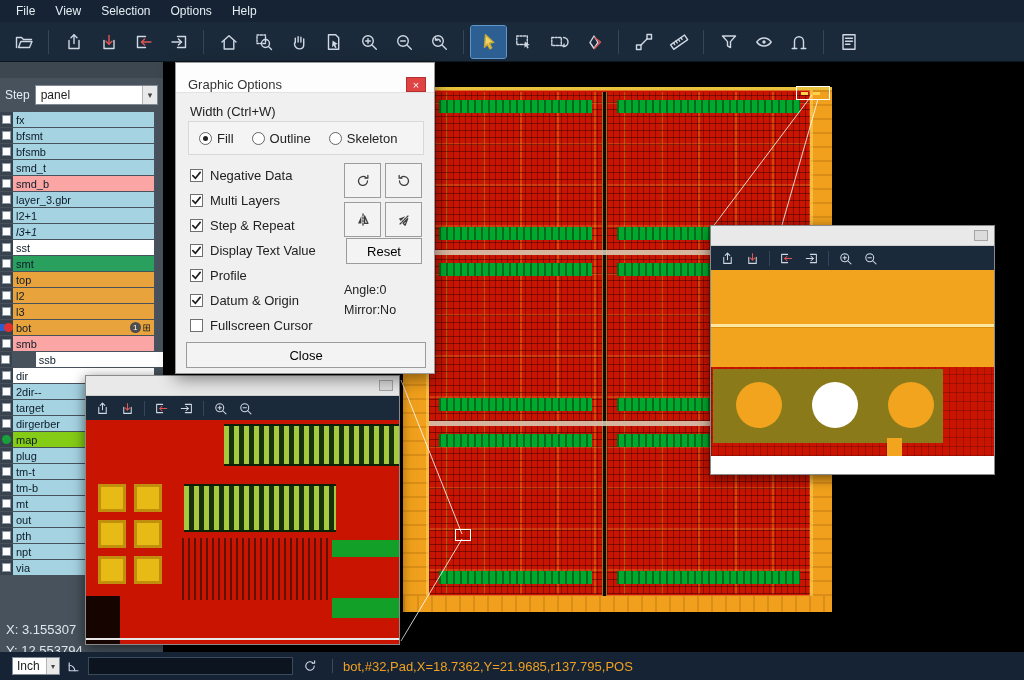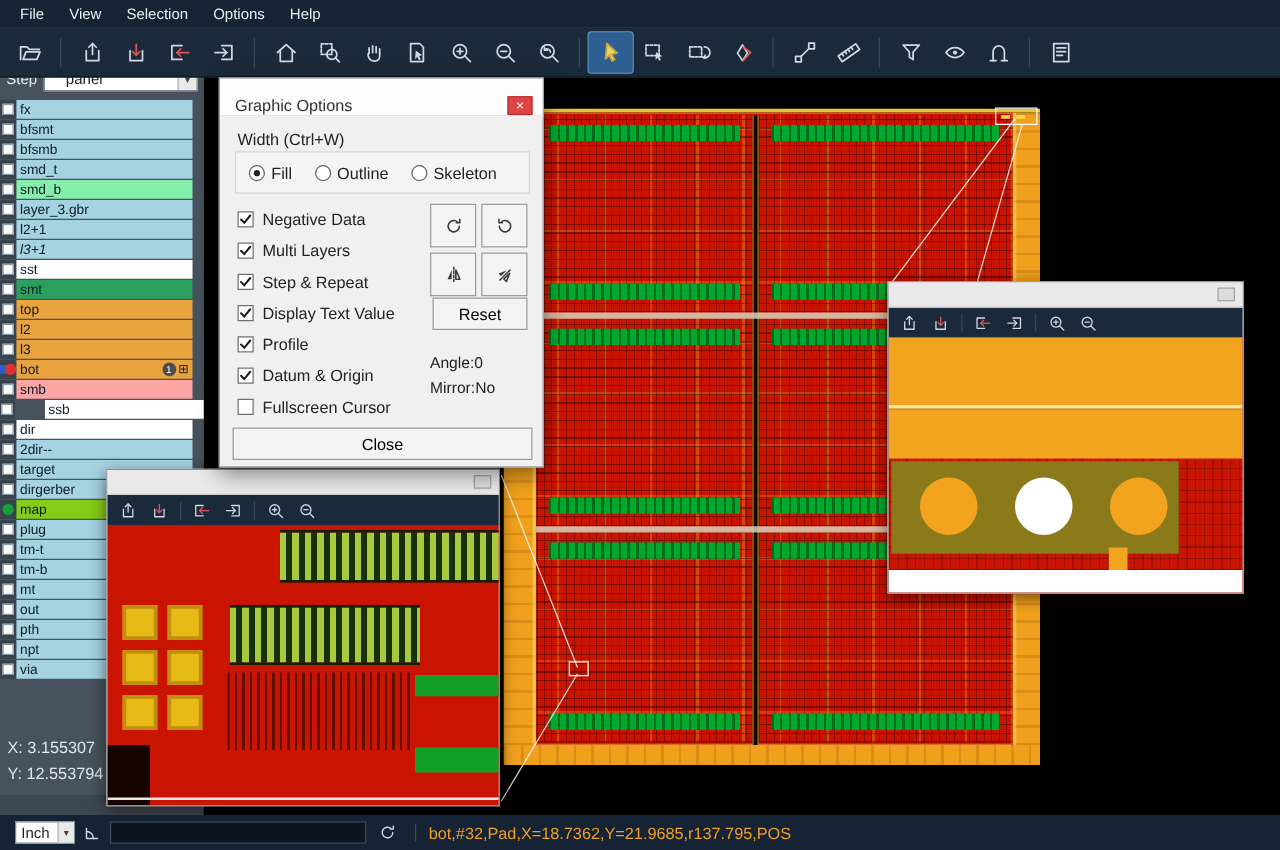--- a/index.html
+++ b/index.html
@@ -12,25 +12,25 @@
   .menubar{position:absolute;left:0;top:0;width:1024px;height:22px;background:#152334;display:flex;align-items:center;padding-left:6px;z-index:3}
   .menu-item{color:#e6edf3;font-size:12px;padding:2px 10px;cursor:default}
 
   
   .toolbar{position:absolute;left:0;top:22px;width:1024px;height:40px;background:#1b2a3a;display:flex;align-items:center;padding-left:6px;border-bottom:1px solid #0d1722;z-index:3}
   .tbtn{width:35px;height:32px;display:flex;align-items:center;justify-content:center;border:none;background:transparent;border-radius:2px;cursor:pointer;flex:0 0 auto}
   .tbtn.active{background:#2e5f93;outline:1px solid #5e97cc}
   .tsep{width:1px;height:24px;background:#35465a;margin:0 7px;flex:0 0 auto}
 
   
-  .sidebar{position:absolute;left:0;top:46px;width:163px;height:590px;background:#47525c;z-index:2}
+  .sidebar{position:absolute;left:0;top:78px;width:163px;height:590px;background:#47525c;z-index:2}
   .step-row{position:absolute;left:0;top:6px;width:163px;height:22px;display:flex;align-items:center}
   .step-label{color:#e6edf3;font-size:12px;padding:0 5px}
   .step-combo{flex:1;height:20px;margin-right:5px;background:#fff;border:1px solid #7f8a94;display:flex;align-items:center;font-size:12px;color:#222}
-  .step-combo .val{flex:1;padding-left:17px}
+  .step-combo .val{flex:1;padding-left:5px}
   .step-caret{width:15px;height:100%;background:#e9e9e9;border-left:1px solid #b5b5b5;display:flex;align-items:center;justify-content:center;font-size:9px;color:#444}
   .layer-list{position:absolute;left:0;top:34px;width:163px}
   .layer-row{display:flex;height:15px;margin-bottom:1px;cursor:pointer}
   .layer-gutter{width:13px;position:relative;display:flex;align-items:center;justify-content:center;background:#39434d}
   .layer-chk{width:9px;height:9px;background:#fff;border:1px solid #8a98a5}
   .dot-red{position:absolute;left:4px;top:3px;width:9px;height:9px;border-radius:50%;background:#e23030}
   .sq-blue{position:absolute;left:0;top:4px;width:7px;height:7px;background:#2b5fd0}
   .dot-green{width:9px;height:9px;border-radius:50%;background:#18a03a}
   .layer-name{width:141px;display:flex;align-items:center;padding:0 3px;font-size:11px;color:#0d1c28;white-space:nowrap;overflow:hidden}
   .layer-badge{margin-left:auto;width:11px;height:11px;border-radius:50%;background:#4d4d4d;color:#fff;font-size:8px;line-height:11px;text-align:center;flex:0 0 auto}
@@ -369,21 +369,21 @@
           <span class="layer-chk"></span>
         </span>
         <span class="layer-name" style="background: rgb(165, 211, 226);">
           <span>smd_t</span>
         </span>
       </div>
       <div class="layer-row">
         <span class="layer-gutter">
           <span class="layer-chk"></span>
         </span>
-        <span class="layer-name" style="background: #86efac;">
+        <span class="layer-name" style="background: #fca5a5;">
           <span>smd_b</span>
         </span>
       </div>
       <div class="layer-row">
         <span class="layer-gutter">
           <span class="layer-chk"></span>
         </span>
         <span class="layer-name" style="background: rgb(165, 211, 226);">
           <span>layer_3.gbr</span>
         </span>

